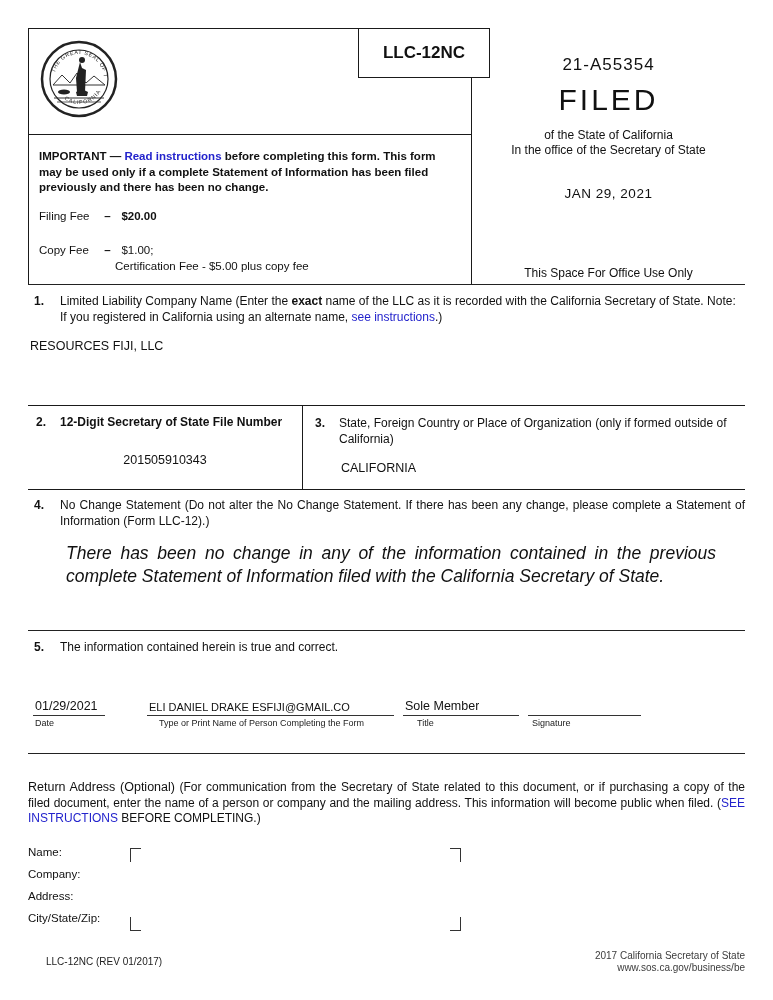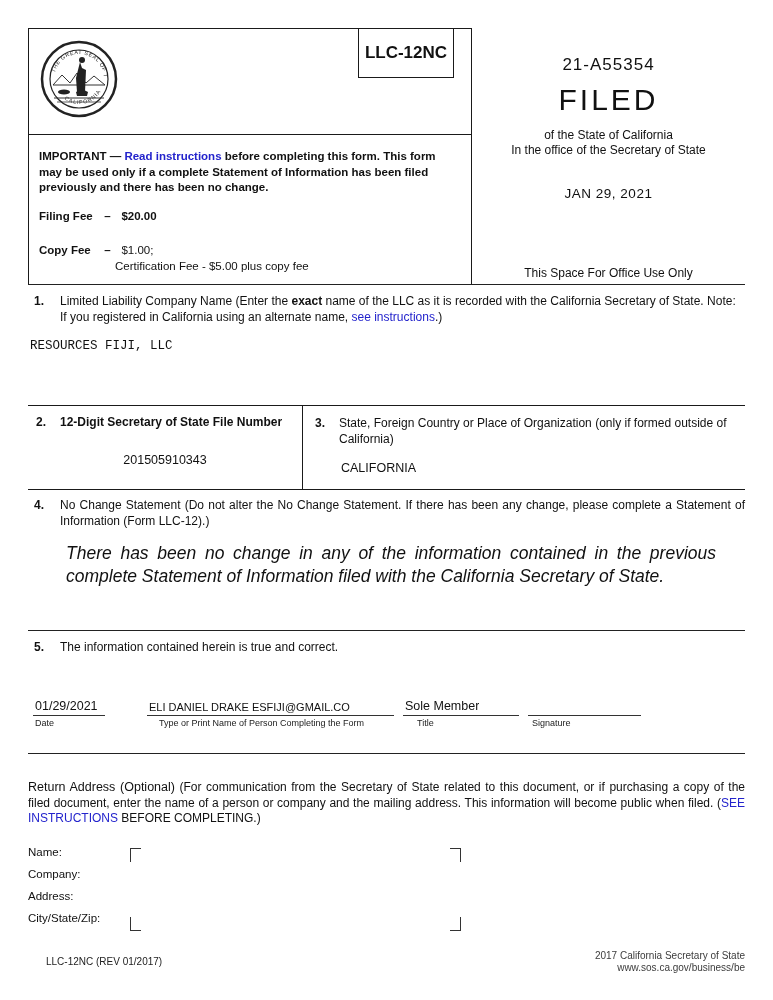--- a/index.html
+++ b/index.html
@@ -9,48 +9,48 @@
     overflow:hidden;
   }
   
   .hdr-box{position:absolute;left:28px;top:28px;width:444px;height:257px;border:1.6px solid #1a1a1a;box-sizing:border-box;}
   .hdr-title-cell{position:relative;height:106px;border-bottom:1.6px solid #1a1a1a;box-sizing:border-box;}
   .seal{position:absolute;left:11px;top:11px;width:78px;height:78px;}
   .hdr-titles{position:absolute;left:90px;top:18px;font-size:15px;line-height:19px;}
   .hdr-agency{font-weight:bold;}
   .hdr-sub{margin-top:4px;}
   .form-code-box{
-    position:absolute;left:358px;top:28px;width:96px;height:50px;border:1.6px solid #1a1a1a;
+    position:absolute;left:358px;top:28px;width:132px;height:50px;border:1.6px solid #1a1a1a;
     box-sizing:border-box;background:#fff;display:flex;align-items:center;justify-content:center;
     font-weight:bold;font-size:17px;z-index:3;
   }
   .important-cell{padding:14px 12px 0 10px;font-size:11.5px;line-height:15.5px;}
   .imp-para{font-weight:bold;text-align:left;}
   .link{color:#2323cc;}
   .fee-line{margin-top:13px;font-weight:bold;}
   .fee-line2{margin-top:19px;}
-  .fee-label{display:inline-block;width:62px;font-weight:bold;}
+  .fee-label{display:inline-block;width:62px;font-weight:normal;}
   .fee-dash{display:inline-block;width:14px;}
   .fee-val-reg{font-weight:normal;}
   .cert-line{margin-left:76px;font-weight:normal;}
   
   .stamp{position:absolute;left:472px;top:28px;width:273px;height:257px;text-align:center;}
   .stamp-filenum{margin-top:27px;font-size:17px;letter-spacing:1px;}
   .stamp-filed{margin-top:8px;font-size:30px;letter-spacing:3px;}
   .stamp-office{margin-top:11px;font-size:12px;line-height:15px;}
   .stamp-date{margin-top:28px;font-size:13.5px;letter-spacing:0.5px;}
   .stamp-note{position:absolute;left:0;right:0;bottom:5px;font-size:12px;}
   .hrule{position:absolute;left:28px;width:717px;height:0;border-top:1.5px solid #222;}
   
   .sec{position:absolute;left:28px;width:717px;font-size:12px;line-height:16px;}
   .sec-num{position:absolute;left:6px;top:0;font-weight:bold;width:20px;}
   .sec-body{margin-left:32px;}
   .sec-title{font-weight:normal;}
   .just{text-align:justify;}
-  .sec1-value{margin-left:2px;margin-top:13px;font-size:12.5px;font-family:Liberation Mono, monospace;}
+  .sec1-value{margin-left:2px;margin-top:13px;font-size:12.5px;}
   
   .tbl{position:absolute;left:28px;top:405px;width:717px;height:85px;border-top:1.5px solid #1a1a1a;border-bottom:1.5px solid #1a1a1a;box-sizing:border-box;display:flex;}
   .tbl-c2{width:275px;border-right:1.5px solid #1a1a1a;box-sizing:border-box;position:relative;padding:9px 6px 0 6px;font-size:12px;}
   .tbl-c3{flex:1;position:relative;padding:9px 14px 0 12px;font-size:12px;line-height:16px;}
   .c2-num{position:absolute;left:8px;font-weight:bold;}
   .c2-title{margin-left:26px;font-weight:bold;}
   .c2-value{margin-top:24px;text-align:center;font-size:12.5px;}
   .c3-num{position:absolute;left:12px;font-weight:bold;}
   .c3-body{margin-left:24px;}
   .c3-value{margin-top:13px;margin-left:26px;font-size:12.5px;}

